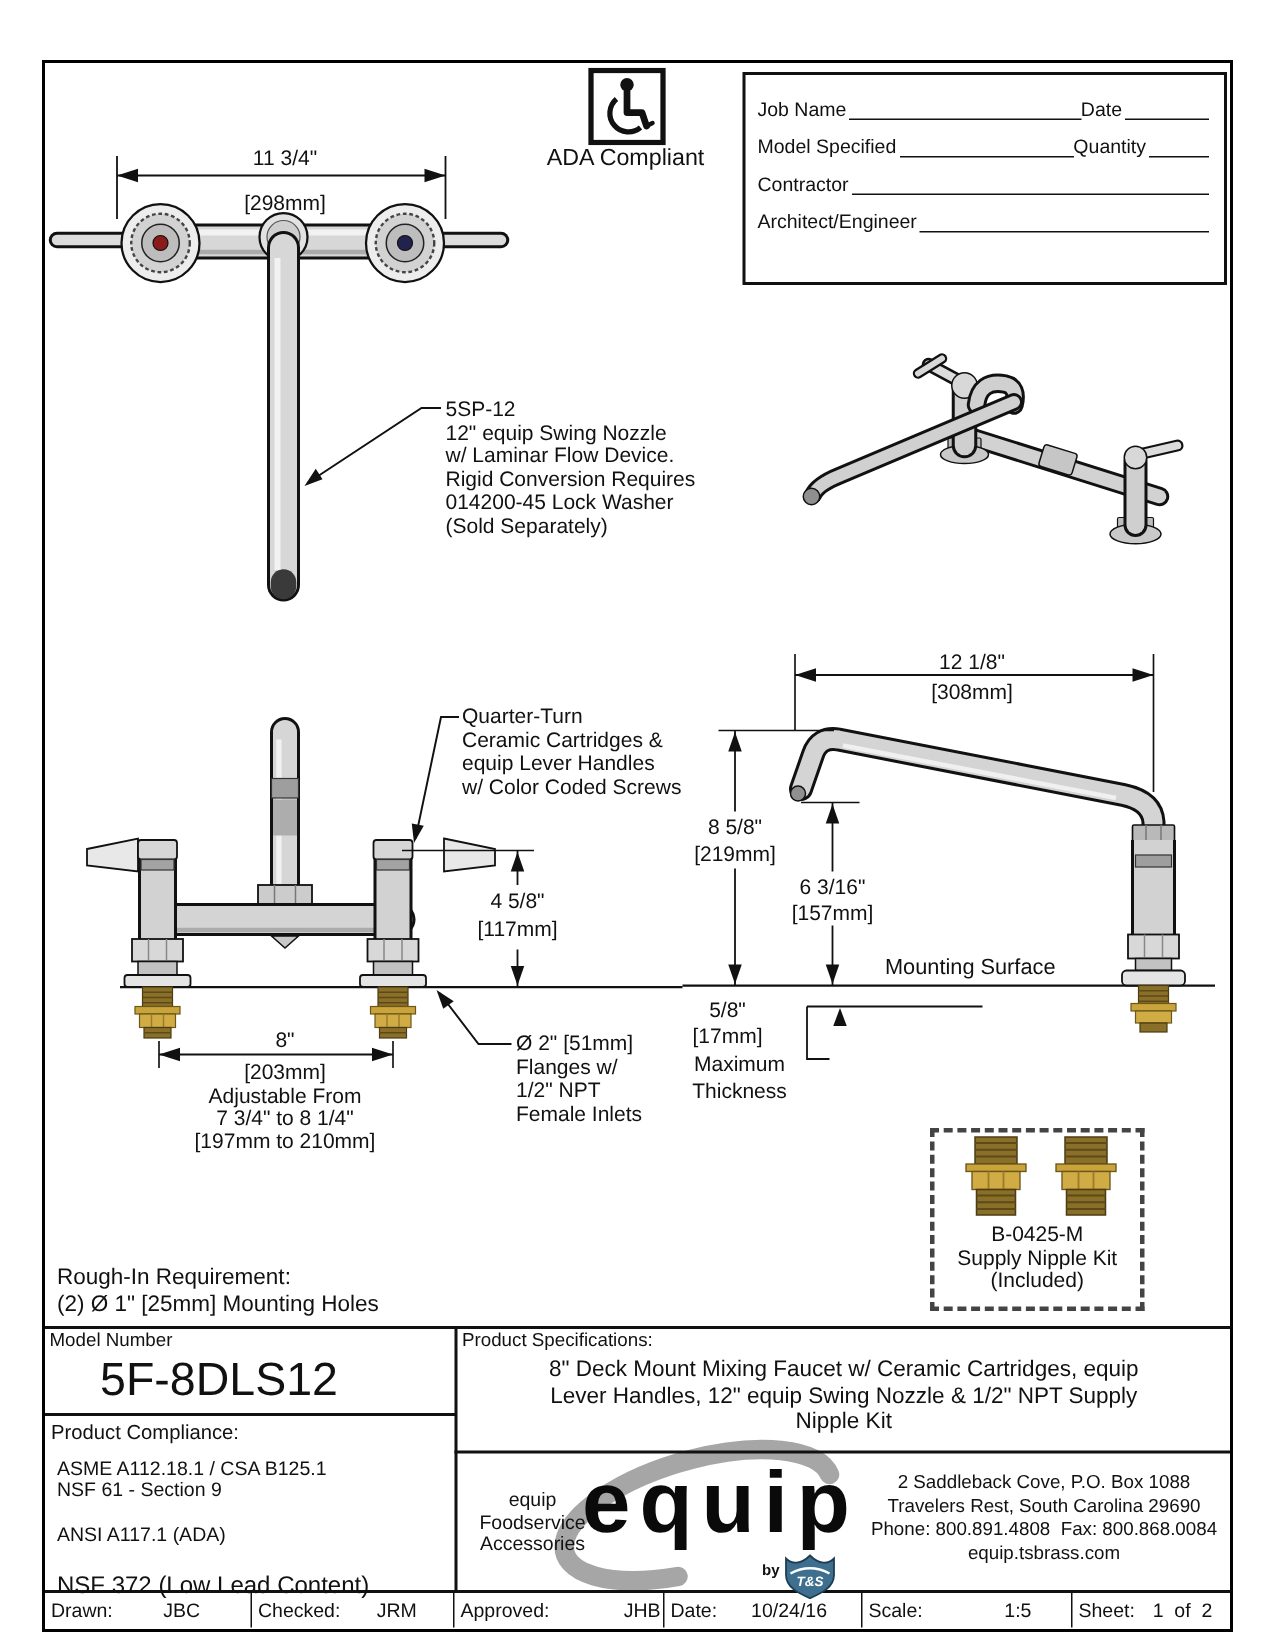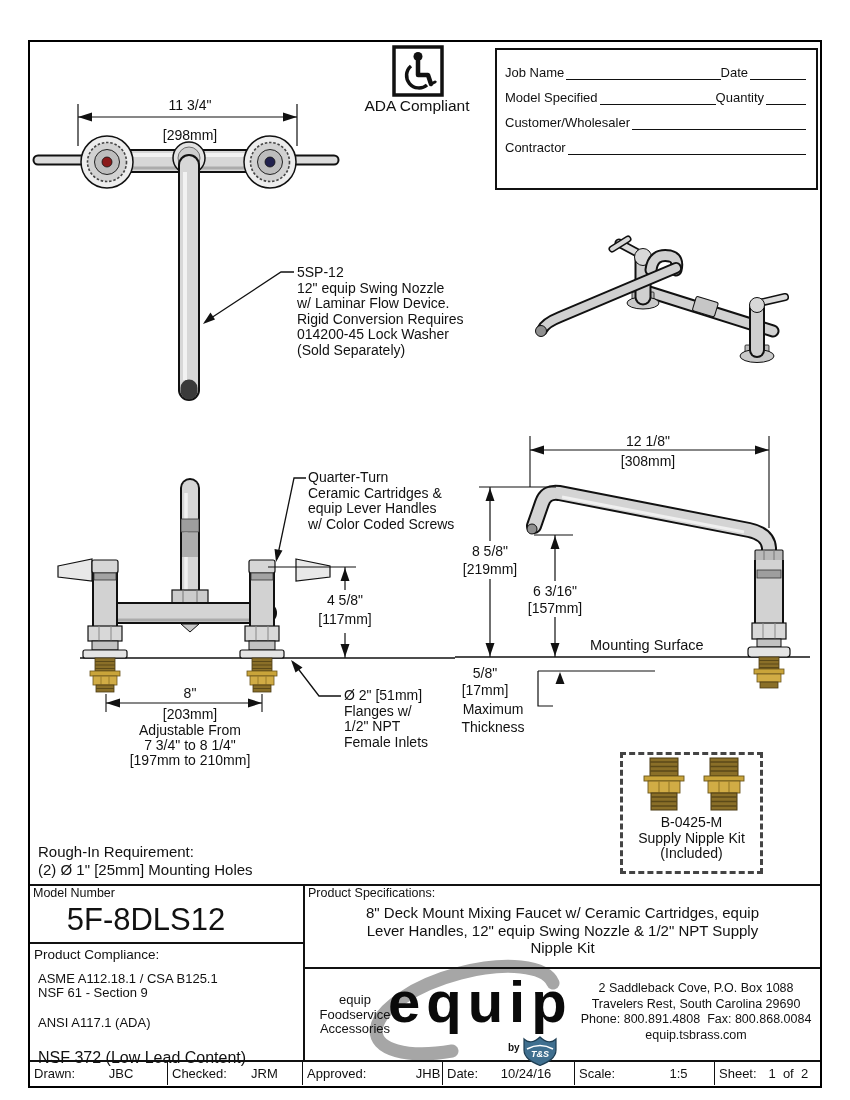--- a/index.html
+++ b/index.html
@@ -292,25 +292,25 @@
       <span>Date</span>
       <span class="ap-fill-fixed" style="width:56px;"></span>
     </div>
     <div class="ap-row">
       <span>Model Specified</span>
       <span class="ap-fill"></span>
       <span>Quantity</span>
       <span class="ap-fill-fixed" style="width:40px;"></span>
     </div>
     <div class="ap-row">
-      <span>Customer/Wholesaler</span>
+      <span>Contractor</span>
       <span class="ap-fill"></span>
     </div>
     <div class="ap-row">
-      <span>Contractor</span>
+      <span>Architect/Engineer</span>
       <span class="ap-fill"></span>
     </div>
   </div>
 
   <div class="t dim" style="left:140px;top:97px;width:100px;">11 3/4"</div>
   <div class="t dim" style="left:140px;top:127px;width:100px;">[298mm]</div>
 
   <div class="t callout" style="left:297px;top:265px;">
     <div>5SP-12</div>
     <div>12" equip Swing Nozzle</div>

